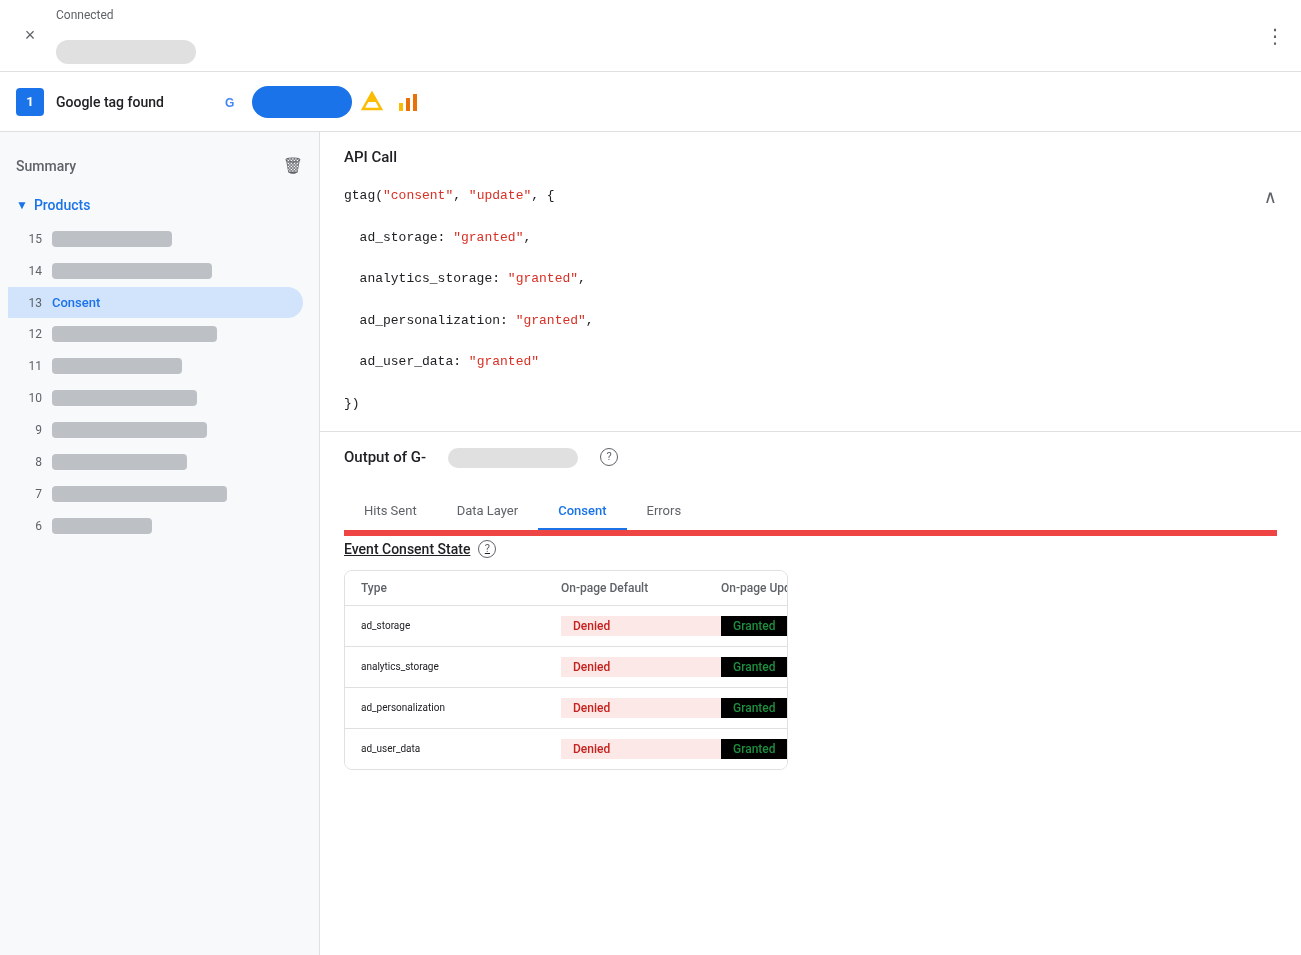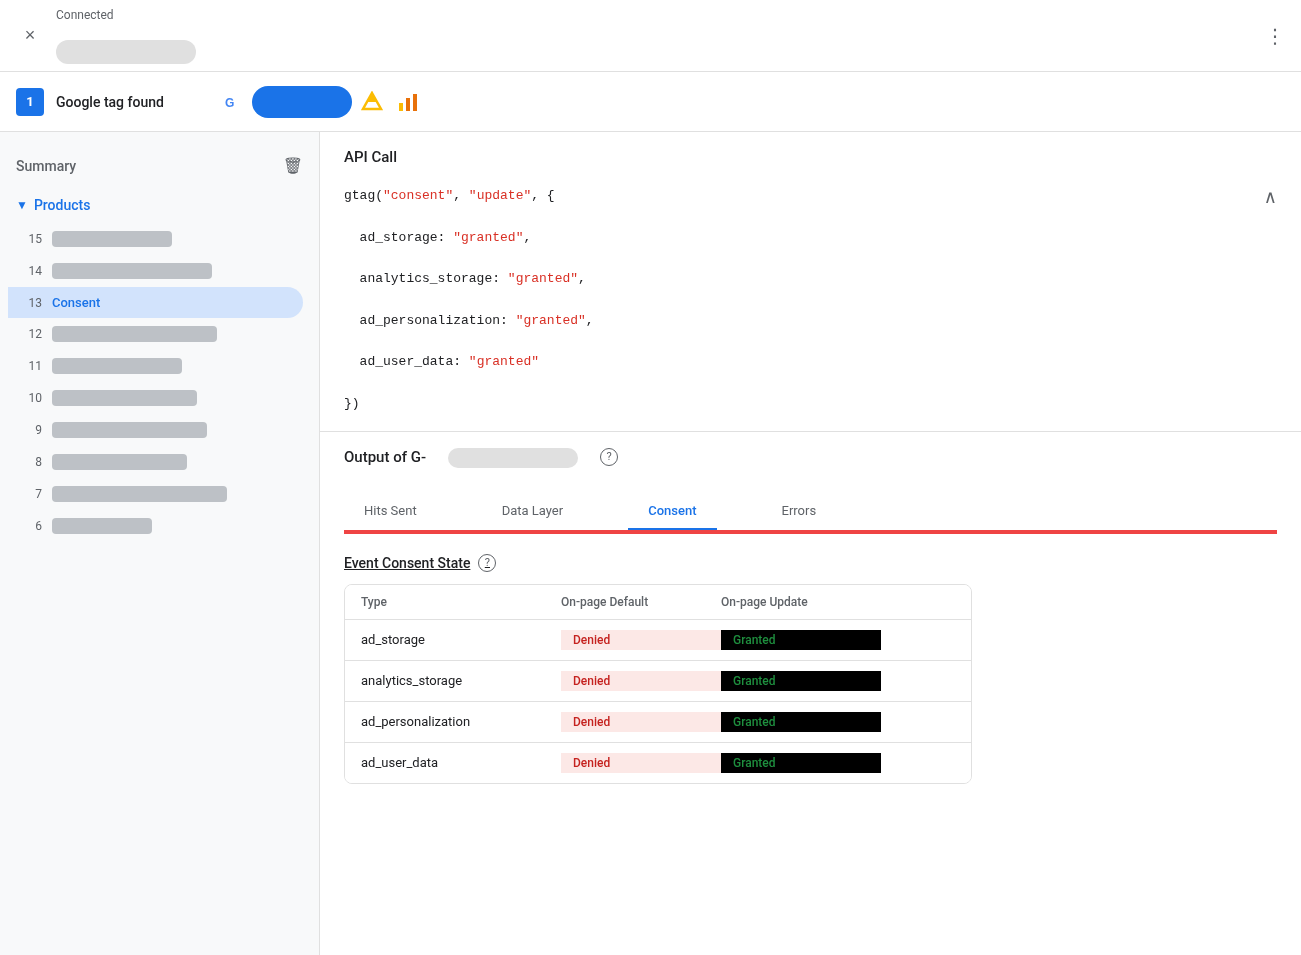--- a/index.html
+++ b/index.html
@@ -61,35 +61,35 @@
     .c-key { color: #202124; }
 
     
     .output-section { padding: 16px 24px; }
     .output-header { display: flex; align-items: flex-start; gap: 22px; margin-bottom: 25px; }
     .output-title { font-size: 15px; font-weight: 500; color: #202124; }
     .output-id-pill { background: #e0e0e0; border-radius: 10px; height: 20px; width: 130px; display: inline-block; }
     .help-icon { width: 18px; height: 18px; border-radius: 50%; border: 1.5px solid #5f6368; display: flex; align-items: center; justify-content: center; font-size: 11px; color: #5f6368; cursor: pointer; }
 
     
-    .tabs { display: flex; border-bottom: 4px solid #ef4444; margin-bottom: 20px; gap: 45px; }
+    .tabs { display: flex; border-bottom: 6px solid #ef4444; margin-bottom: 4px; }
     .tab { padding: 10px 20px; font-size: 13px; color: #5f6368; cursor: pointer; border-bottom: 2px solid transparent; }
     .tab.active { color: #1a73e8; border-bottom: 2px solid #1a73e8; font-weight: 500; }
 
     
     .consent-state-header { display: flex; align-items: center; gap: 8px; margin-bottom: 12px; text-decoration: underline; }
     .consent-state-label { font-size: 14px; font-weight: 500; color: #202124; }
 
     
-    .consent-table { border: 1px solid #e0e0e0; border-radius: 8px; overflow: hidden; width: 628px; }
+    .consent-table { border: 1px solid #e0e0e0; border-radius: 8px; overflow: hidden; width: 444px; }
     .consent-table-header { display: grid; grid-template-columns: 200px 160px 160px; background: #fff; padding: 10px 16px; border-bottom: 1px solid #e0e0e0; }
     .col-header { font-size: 12px; color: #5f6368; font-weight: 500; }
     .consent-row { display: grid; grid-template-columns: 200px 160px 160px; padding: 10px 16px; border-bottom: 1px solid #e0e0e0; align-items: center; background: #fff; }
     .consent-row:last-child { border-bottom: none; }
-    .consent-type { font-size: 13px; color: #202124; }
+    .consent-type { font-size: 10px; color: #202124; }
     .badge { display: inline-block; padding: 3px 12px; border-radius: 0; font-size: 12px; font-weight: 500; }
     .badge-denied { background: #fce8e6; color: #c5221f; }
     .badge-granted { background: #000000; color: #1e8e3e; }
   </style>
 </head>
 <body>
 
 <div class="top-bar">
   <div class="top-bar-left">
     <button class="close-btn">×</button>

